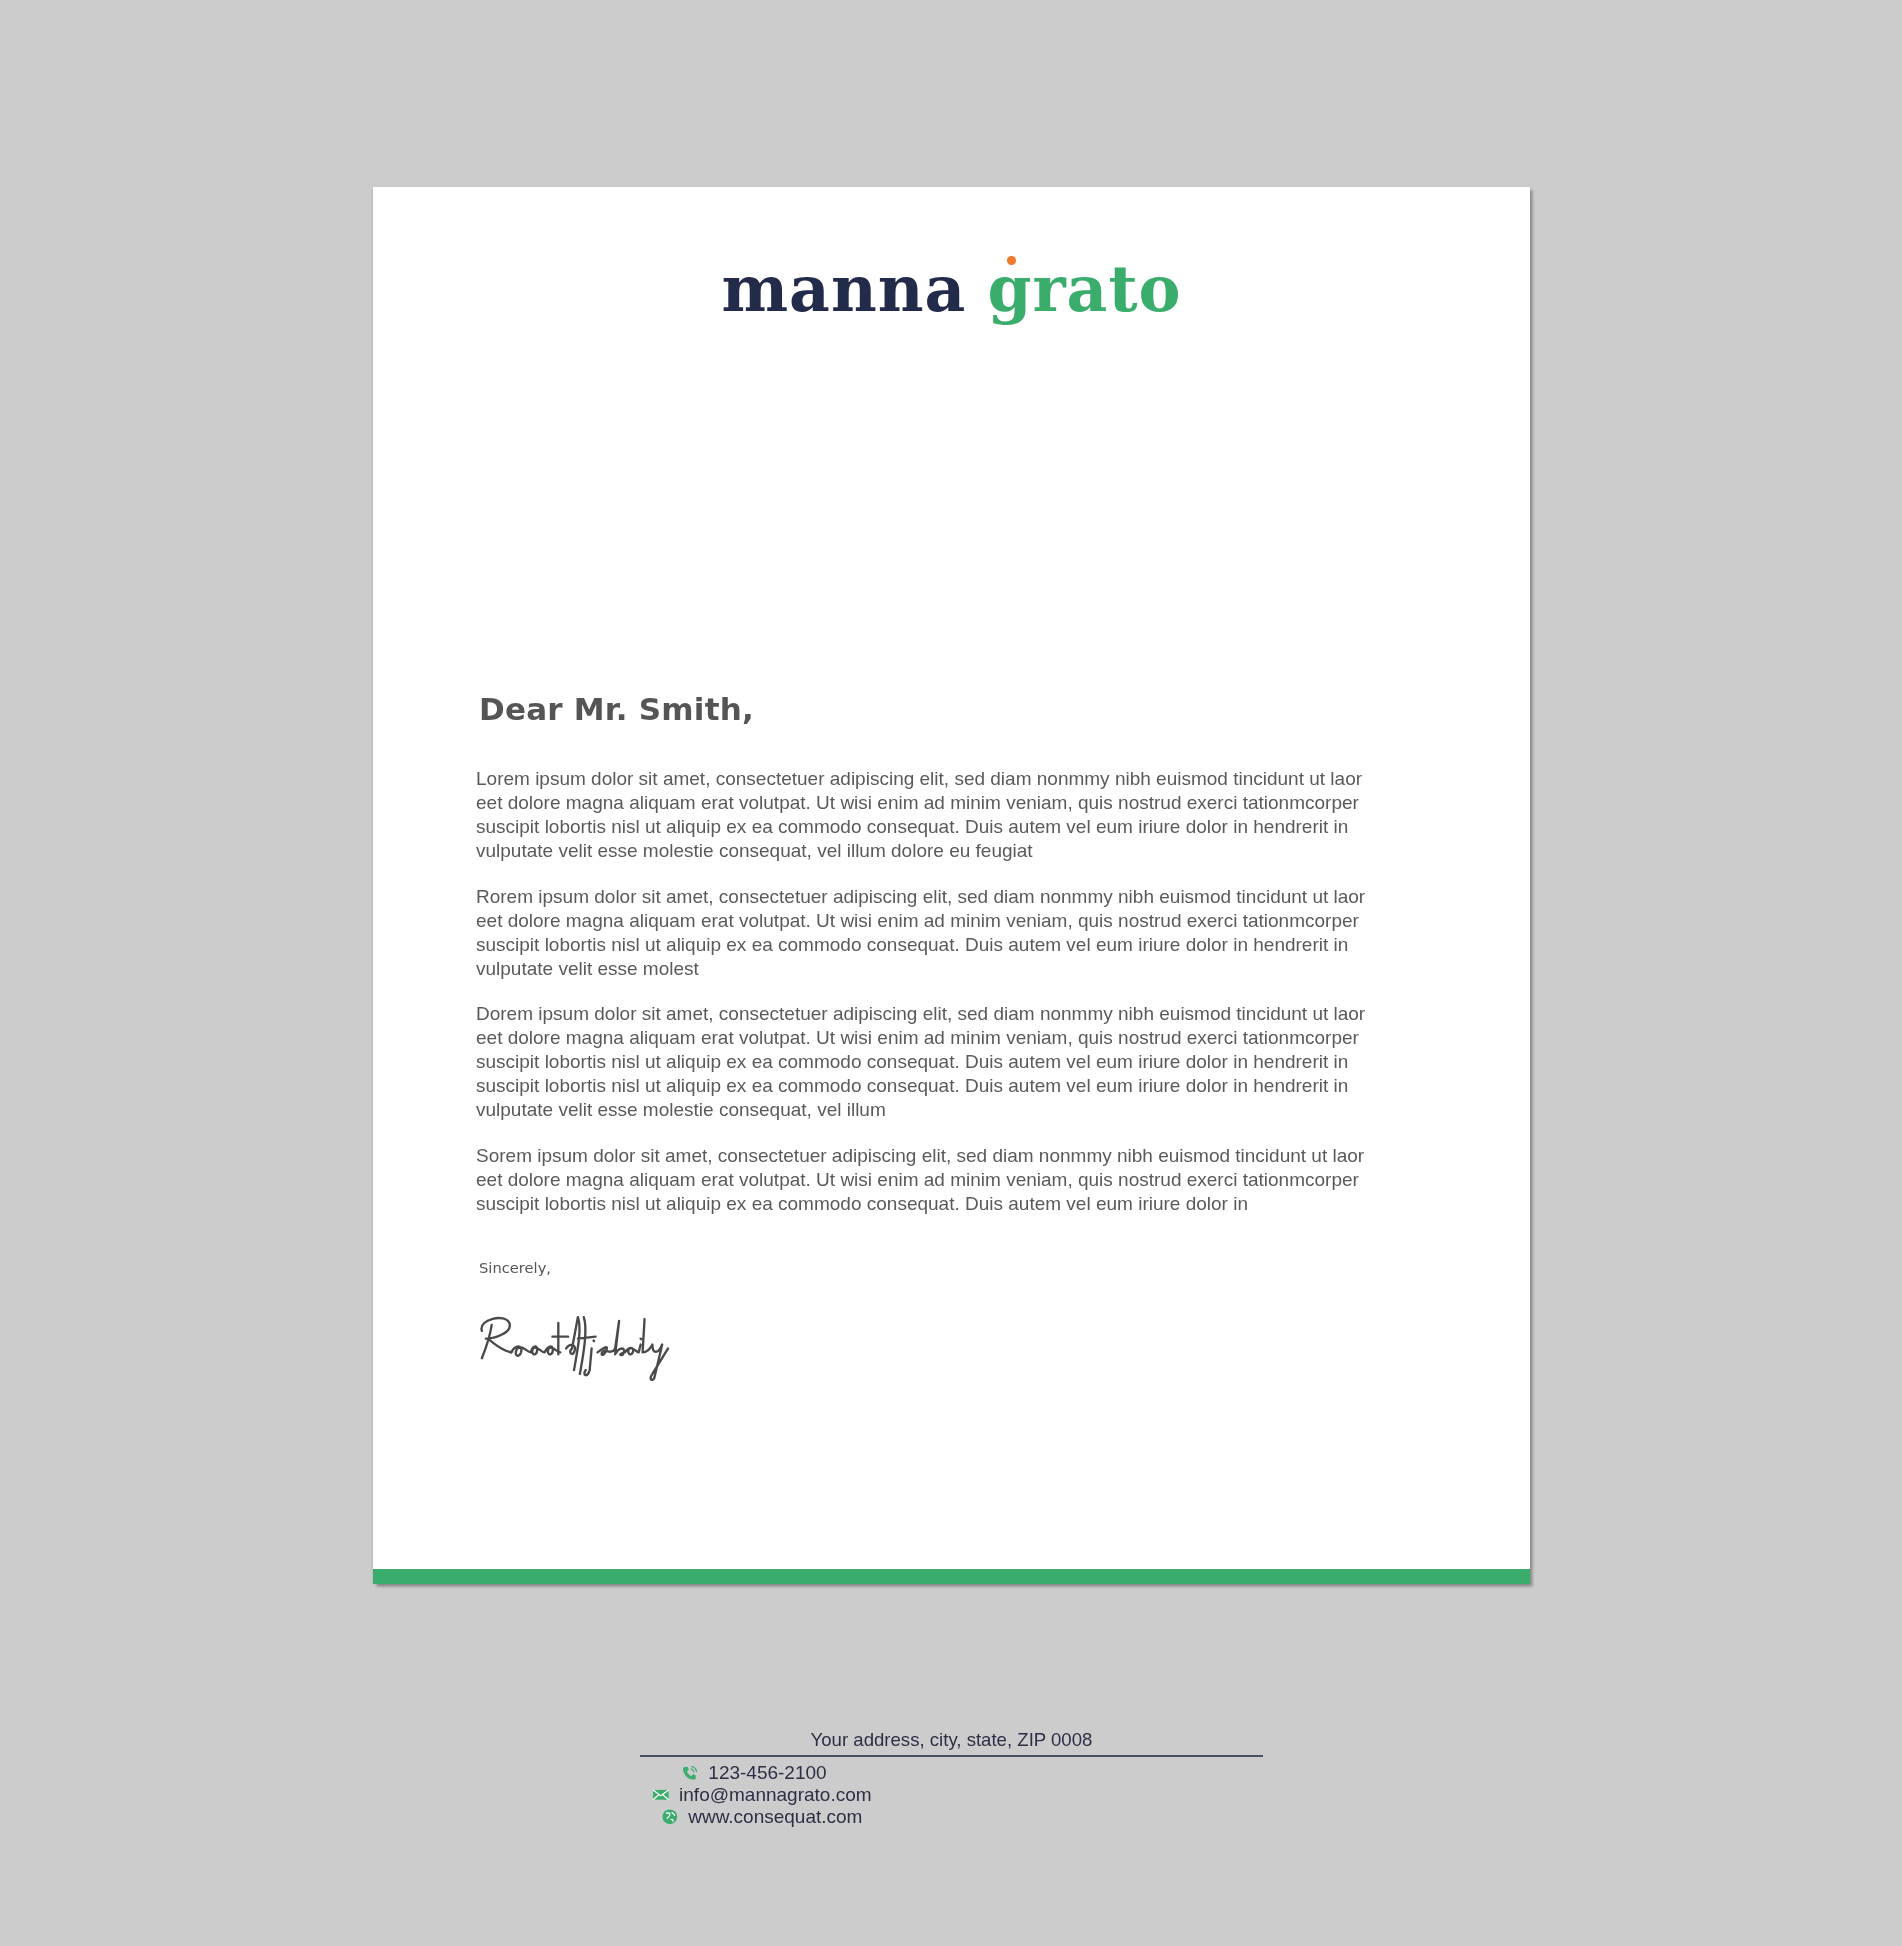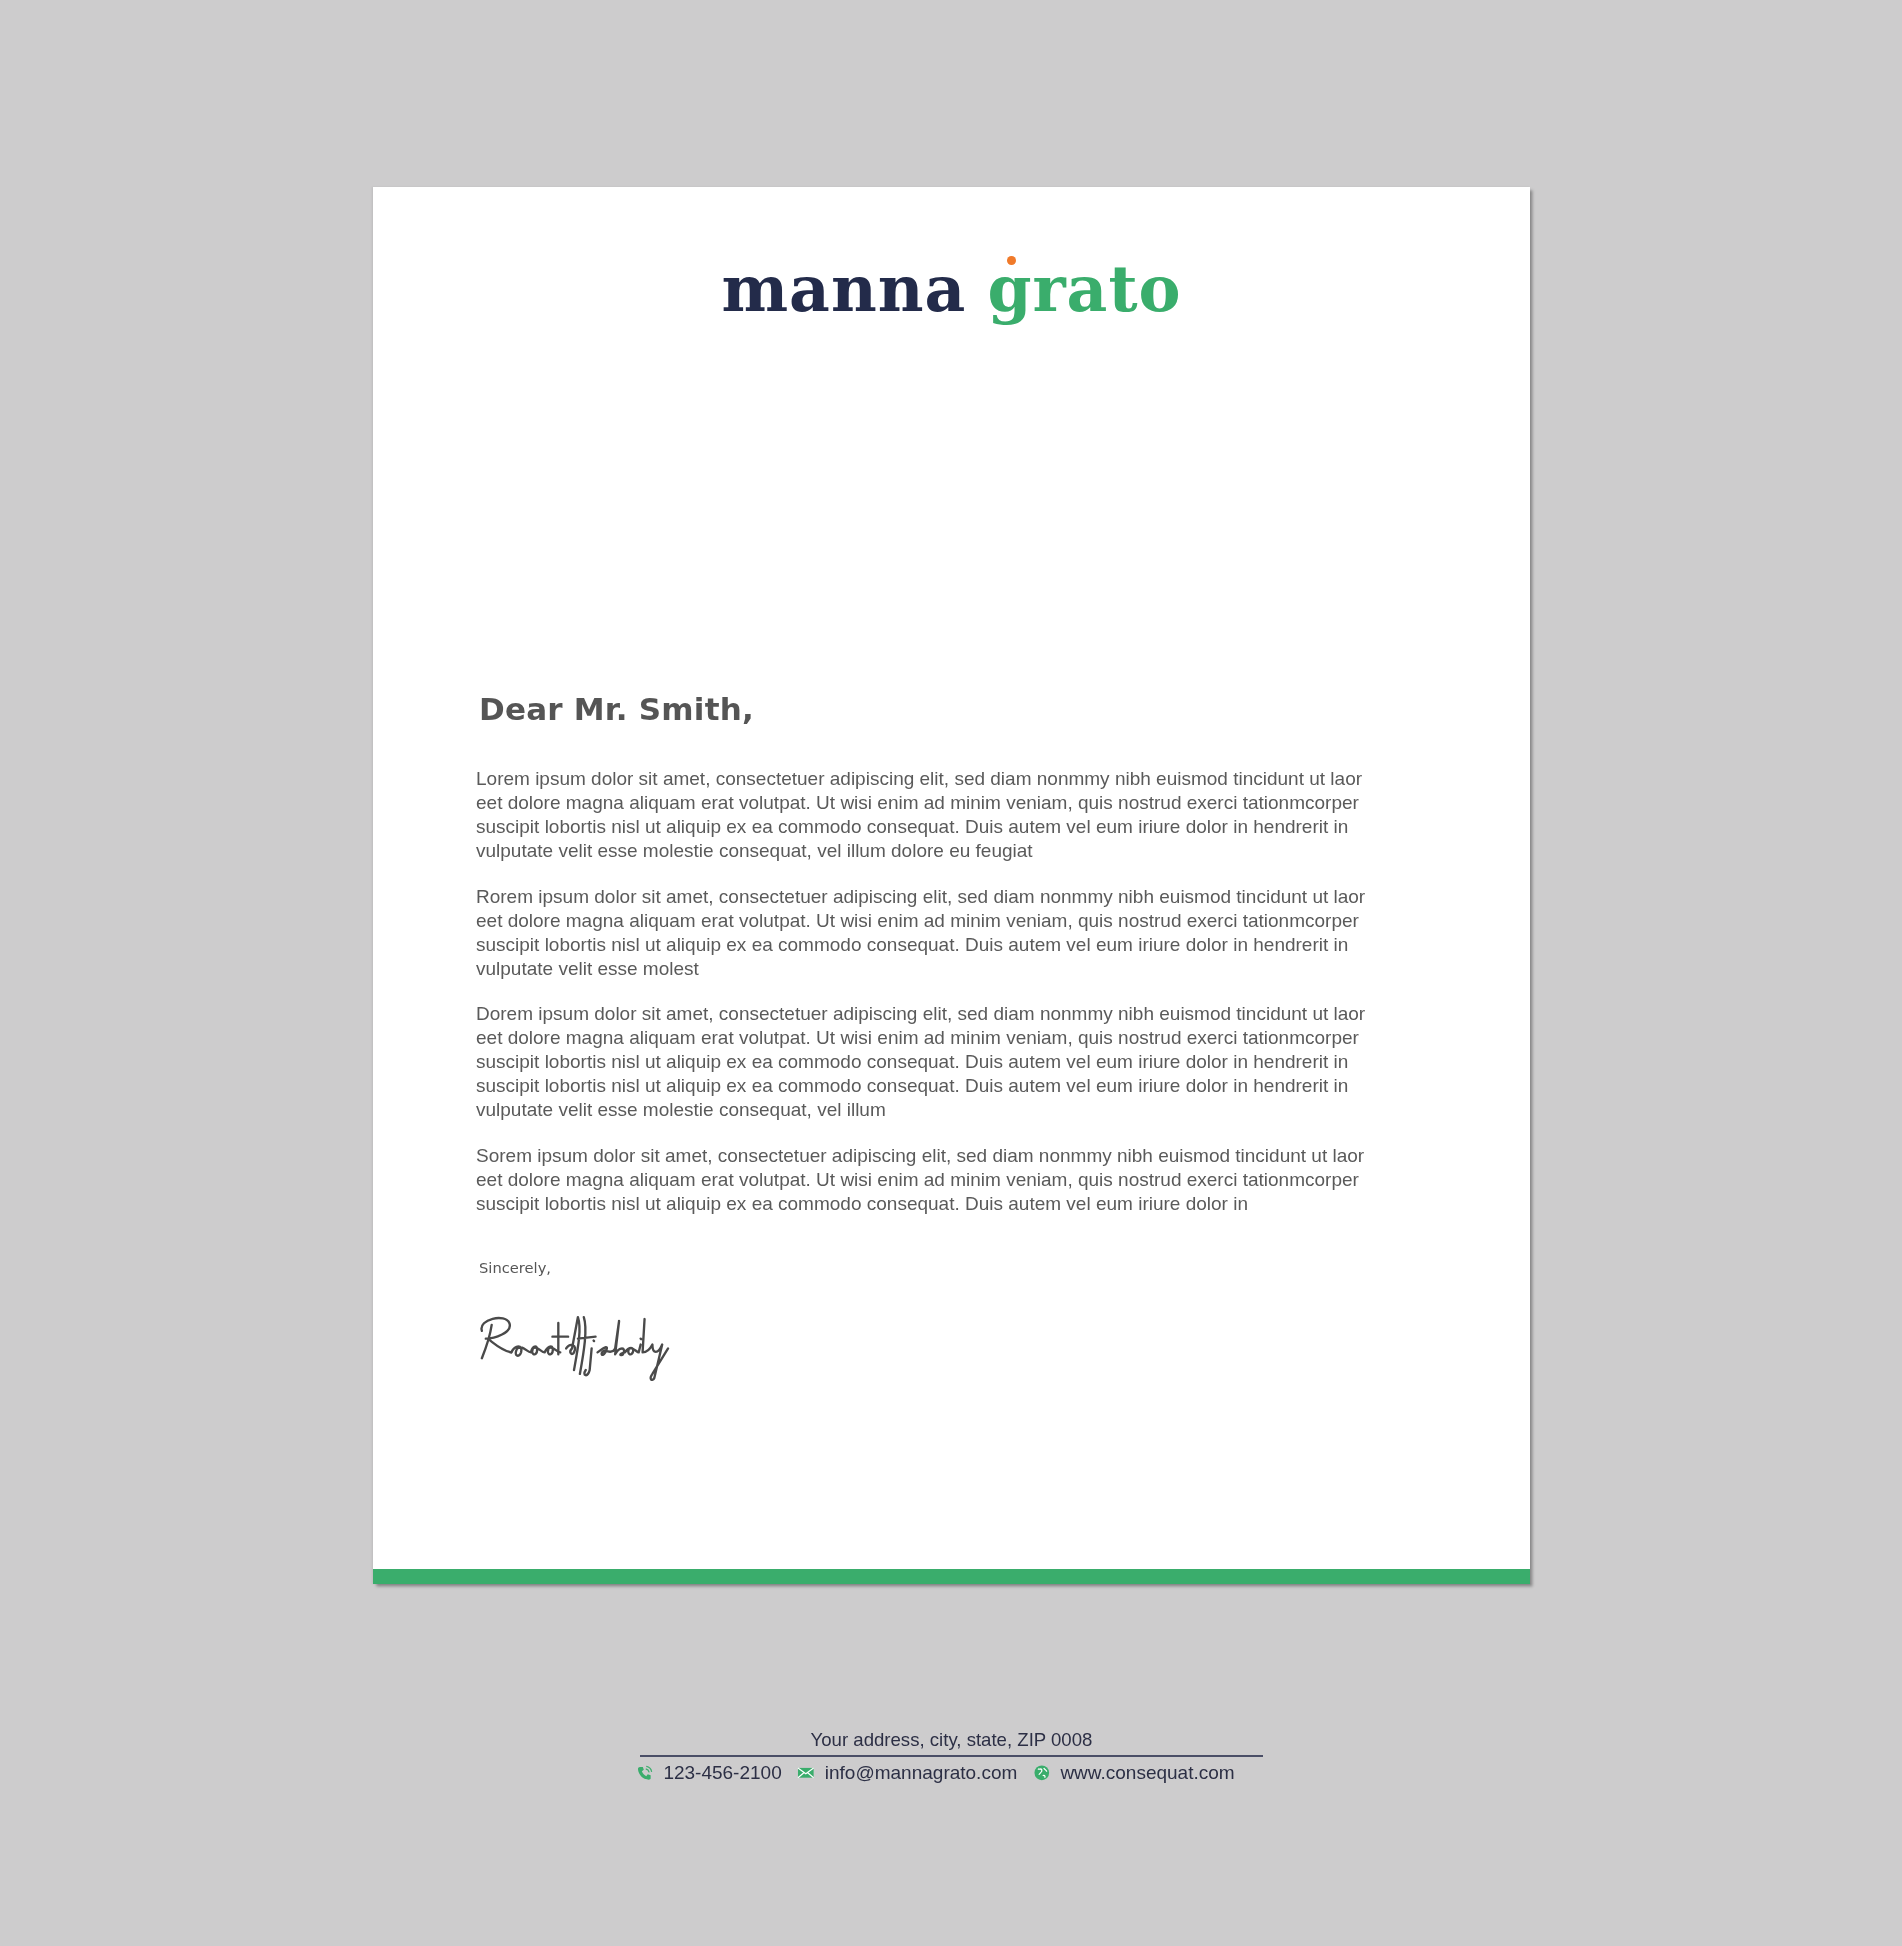--- a/index.html
+++ b/index.html
@@ -73,20 +73,21 @@
     position: absolute;
     left: 267px; width: 623px; top: 1568px;
     height: 2px; background: #4a4e66;
   }
   .footer-contacts {
     position: absolute;
     left: 263px; top: 1575px;
     display: flex; align-items: center;
     font-size: 19px; color: #2c2f45;
     white-space: nowrap;
+    flex-direction: column;
   }
   .contact { display: flex; align-items: center; }
   .contact .ico { display: inline-block; width: 17.6px; height: 17.6px; margin-right: 9.8px; }
   .contact + .contact { margin-left: 15.7px; }
   .green-bar {
     position: absolute;
     left: 0; right: 0; bottom: 0;
     height: 14.7px; background: #3aad6c;
   }
 </style>

